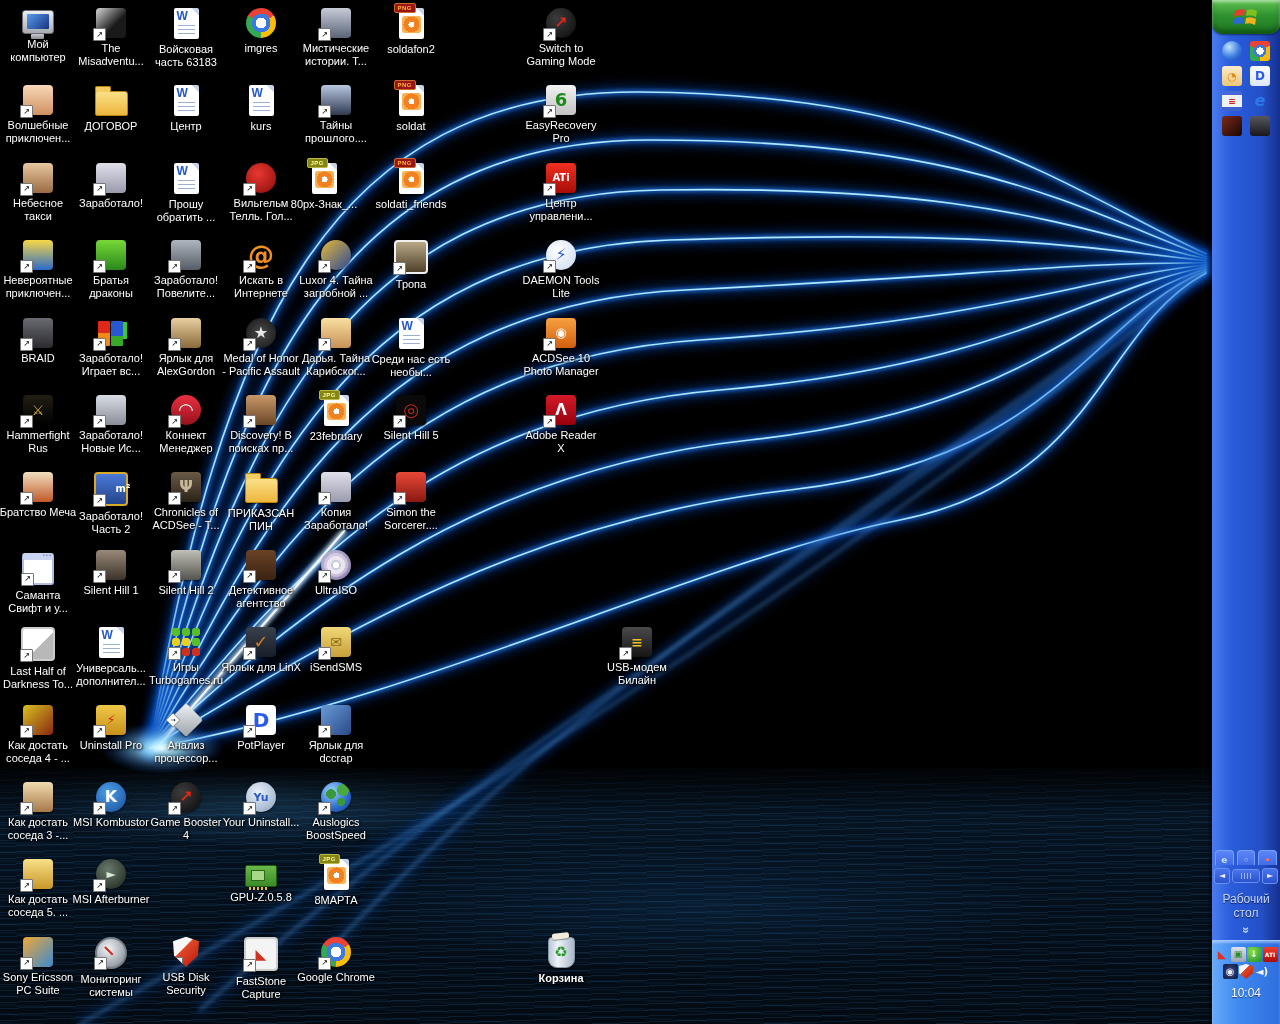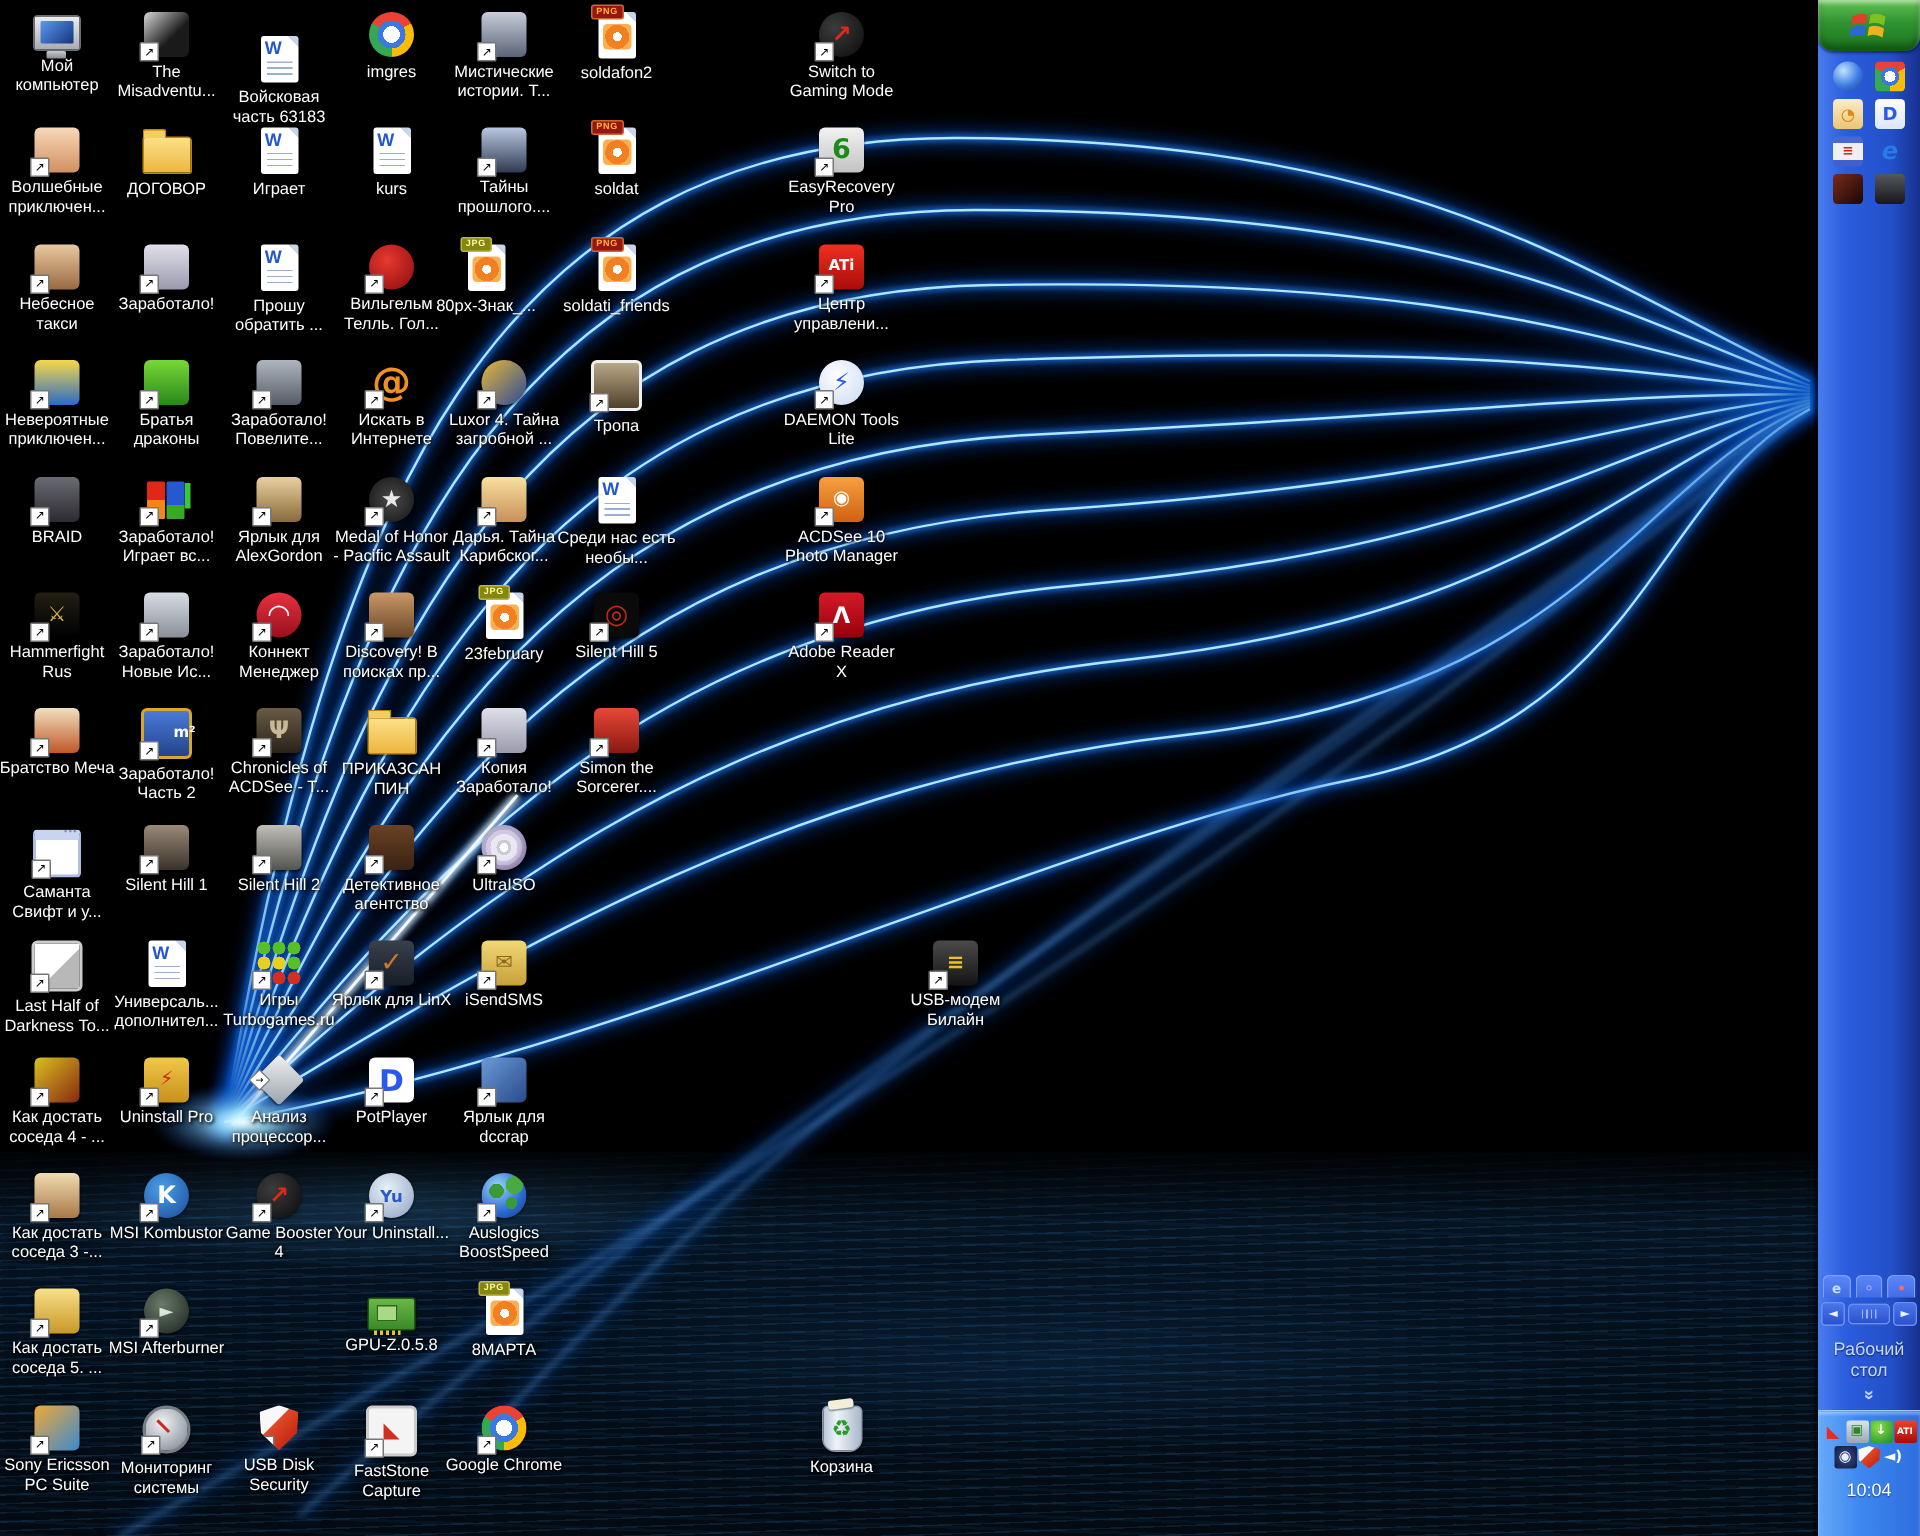--- a/index.html
+++ b/index.html
@@ -216,21 +216,21 @@
     </div>
     <div class="ic-label">Мой компьютер</div>
   </div>
       <div class="dicon" title="The Misadventu..." style="left: 73px; top: 8px;">
     <div class="ic-img k-app" style="background: linear-gradient(135deg, rgb(216, 216, 216), rgb(26, 26, 26) 60%);">
 
       <span class="ic-arrow">↗</span>
     </div>
     <div class="ic-label">The Misadventu...</div>
   </div>
-      <div class="dicon" title="Войсковая часть 63183" style="left: 148px; top: 24px; justify-content: center;">
+      <div class="dicon" title="Войсковая часть 63183" style="left: 148px; top: 8px; justify-content: center;">
     <div class="ic-img k-word">
       
       
       
     </div>
     <div class="ic-label">Войсковая часть 63183</div>
   </div>
       <div class="dicon" title="imgres" style="left: 223px; top: 8px;">
     <div class="ic-img k-chrome">
       
@@ -276,21 +276,21 @@
       
     </div>
     <div class="ic-label">ДОГОВОР</div>
   </div>
       <div class="dicon" title="Защита" style="left: 148px; top: 85.4px;">
     <div class="ic-img k-word">
       
       
       
     </div>
-    <div class="ic-label">Играет</div>
+    <div class="ic-label">Центр</div>
   </div>
       <div class="dicon" title="kurs" style="left: 223px; top: 85.4px;">
     <div class="ic-img k-word">
       
       
       
     </div>
     <div class="ic-label">kurs</div>
   </div>
       <div class="dicon" title="Тайны прошлого...." style="left: 298px; top: 85.4px;">
@@ -787,21 +787,21 @@
     </div>
     <div class="ic-label">FastStone Capture</div>
   </div>
       <div class="dicon" title="Google Chrome" style="left: 298px; top: 936.8px;">
     <div class="ic-img k-chrome">
 
       <span class="ic-arrow">↗</span>
     </div>
     <div class="ic-label">Google Chrome</div>
   </div>
-      <div class="dicon" title="Корзина" style="left: 523px; top: 936.8px;">
+      <div class="dicon" title="Корзина" style="left: 523px; top: 936.8px; font-weight: bold;">
     <div class="ic-img k-recycle">
       
       
       
     </div>
     <div class="ic-label">Корзина</div>
   </div>
     </div>
 
   <div id="taskbar">

